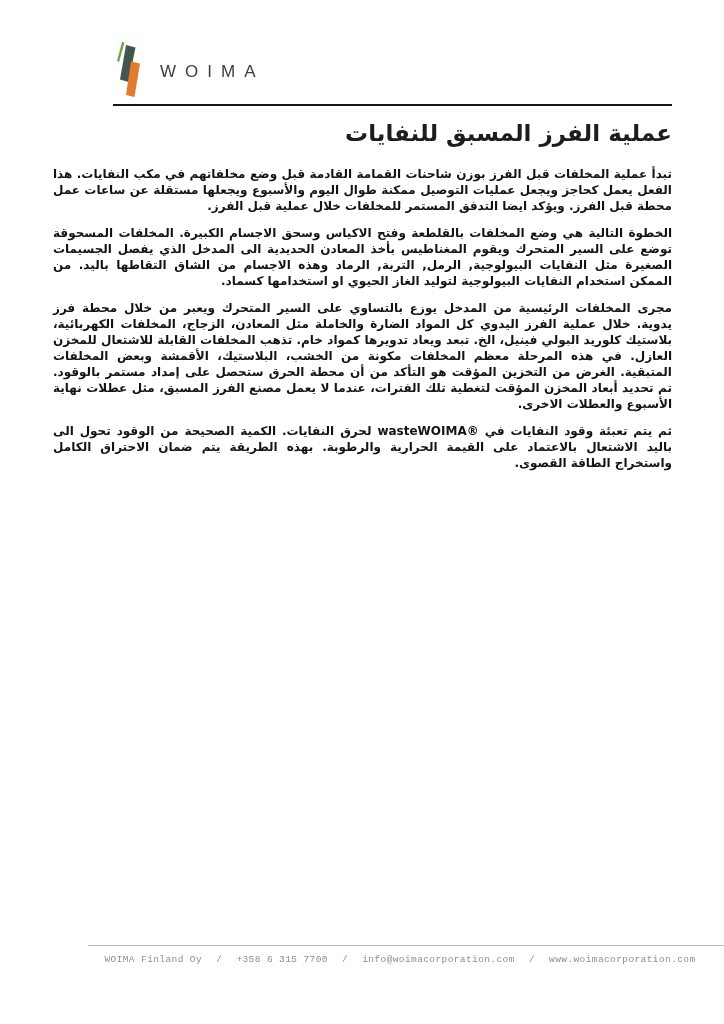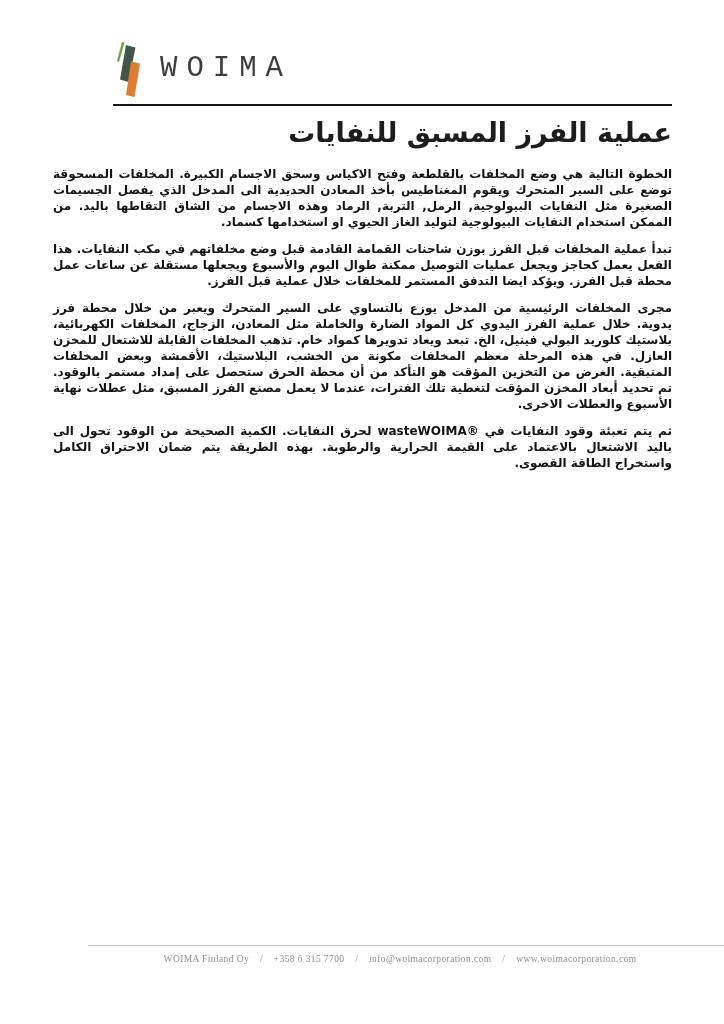--- a/index.html
+++ b/index.html
@@ -10,58 +10,58 @@
     height: 1024px;
     background: #ffffff;
     overflow: hidden;
     font-family: "DejaVu Sans", sans-serif;
   }
 
   
   .logo { position: absolute; left: 117px; top: 42px; width: 200px; height: 60px; }
   .logo-icon { position: absolute; left: 0; top: 0; width: 30px; height: 56px; }
   .logo-wordmark {
-    position: absolute; left: 43px; top: 10px;
-    font-family: Liberation Mono, monospace;
-    font-size: 29px; font-weight: 400;
+    position: absolute; left: 43px; top: 20px;
+    font-family: Liberation Sans, sans-serif;
+    font-size: 17px; font-weight: 400;
     letter-spacing: 9px; color: #3e3e3d;
     white-space: nowrap;
   }
 
   .top-rule {
     position: absolute; left: 113px; top: 104px;
     width: 559px; height: 2px; background: #161616;
   }
 
   
   .content {
     position: absolute; left: 53px; top: 116px; width: 619px;
     direction: rtl;
   }
   .page-title {
     font-family: "DejaVu Sans", sans-serif;
-    font-size: 27px; font-weight: bold; color: #1d1d1d;
+    font-size: 23px; font-weight: bold; color: #1d1d1d;
     text-align: right; line-height: 34px;
     margin: 0 0 16px 0;
   }
   .content p {
     font-size: 12px; line-height: 16px; font-weight: bold; color: #141414;
     text-align: justify; text-align-last: right;
     margin: 0 0 11px 0;
   }
 
   
   .footer-rule {
     position: absolute; left: 88px; top: 945px;
     width: 636px; height: 1px; background: #bcbcbc;
   }
   .footer-contact {
     position: absolute; left: 80px; top: 954px; width: 640px;
     text-align: center;
-    font-family: Liberation Serif, serif;
+    font-family: Liberation Mono, monospace;
     font-size: 9.5px; color: #8e8e8e;
     letter-spacing: 0.4px; white-space: nowrap;
   }
   .footer-contact .sep { margin: 0 8px; color: #8e8e8e; }
 </style>
 </head>
 <body>
 
 <div class="page">
 
@@ -71,22 +71,22 @@
       <polygon points="9,3 18.5,5.5 11.5,40 3,37.5" fill="#44564c"></polygon>
       <polygon points="14,19.5 23,21.5 17.5,55 9,53" fill="#e07c30"></polygon>
     </svg>
     <span class="logo-wordmark">WOIMA</span>
   </div>
 
   <div class="top-rule"></div>
 
   <main class="content">
     <h1 class="page-title">عملية الفرز المسبق للنفايات</h1>
+    <p>تبدأ عملية المخلفات قبل الفرز بوزن شاحنات القمامة القادمة قبل وضع مخلفاتهم في مكب النفايات. هذا الفعل يعمل كحاجز ويجعل عمليات التوصيل ممكنة طوال اليوم والأسبوع ويجعلها مستقلة عن ساعات عمل محطة قبل الفرز. ويؤكد ايضا التدفق المستمر للمخلفات خلال عملية قبل الفرز.</p>
     <p>الخطوة التالية هي وضع المخلفات بالقلطعة وفتح الاكياس وسحق الاجسام الكبيرة. المخلفات المسحوقة توضع على السير المتحرك ويقوم المغناطيس بأخذ المعادن الحديدية الى المدخل الذي يفصل الجسيمات الصغيرة مثل النفايات البيولوجية, الرمل, التربة, الرماد وهذه الاجسام من الشاق التقاطها باليد. من الممكن استخدام النفايات البيولوجية لتوليد الغاز الحيوي او استخدامها كسماد.</p>
-    <p>تبدأ عملية المخلفات قبل الفرز بوزن شاحنات القمامة القادمة قبل وضع مخلفاتهم في مكب النفايات. هذا الفعل يعمل كحاجز ويجعل عمليات التوصيل ممكنة طوال اليوم والأسبوع ويجعلها مستقلة عن ساعات عمل محطة قبل الفرز. ويؤكد ايضا التدفق المستمر للمخلفات خلال عملية قبل الفرز.</p>
     <p>مجرى المخلفات الرئيسية من المدخل يوزع بالتساوي على السير المتحرك ويعبر من خلال محطة فرز يدوية. خلال عملية الفرز اليدوي كل المواد الضارة والخاملة مثل المعادن، الزجاج، المخلفات الكهربائية، بلاستيك كلوريد البولي فينيل، الخ. تبعد ويعاد تدويرها كمواد خام. تذهب المخلفات القابلة للاشتعال للمخزن العازل. في هذه المرحلة معظم المخلفات مكونة من الخشب، البلاستيك، الأقمشة وبعض المخلفات المتبقية. الغرض من التخزين المؤقت هو التأكد من أن محطة الحرق ستحصل على إمداد مستمر بالوقود. تم تحديد أبعاد المخزن المؤقت لتغطية تلك الفترات، عندما لا يعمل مصنع الفرز المسبق، مثل عطلات نهاية الأسبوع والعطلات الاخرى.</p>
     <p>ثم يتم تعبئة وقود النفايات في wasteWOIMA®‎ لحرق النفايات. الكمية الصحيحة من الوقود تحول الى باليد الاشتعال بالاعتماد على القيمة الحرارية والرطوبة. بهذه الطريقة يتم ضمان الاحتراق الكامل واستخراج الطاقة القصوى.</p>
   </main>
 
   <div class="footer-rule"></div>
   <div class="footer-contact">
     <span>WOIMA Finland Oy</span>
     <span class="sep">/</span>
     <span>+358 6 315 7700</span>
     <span class="sep">/</span>

